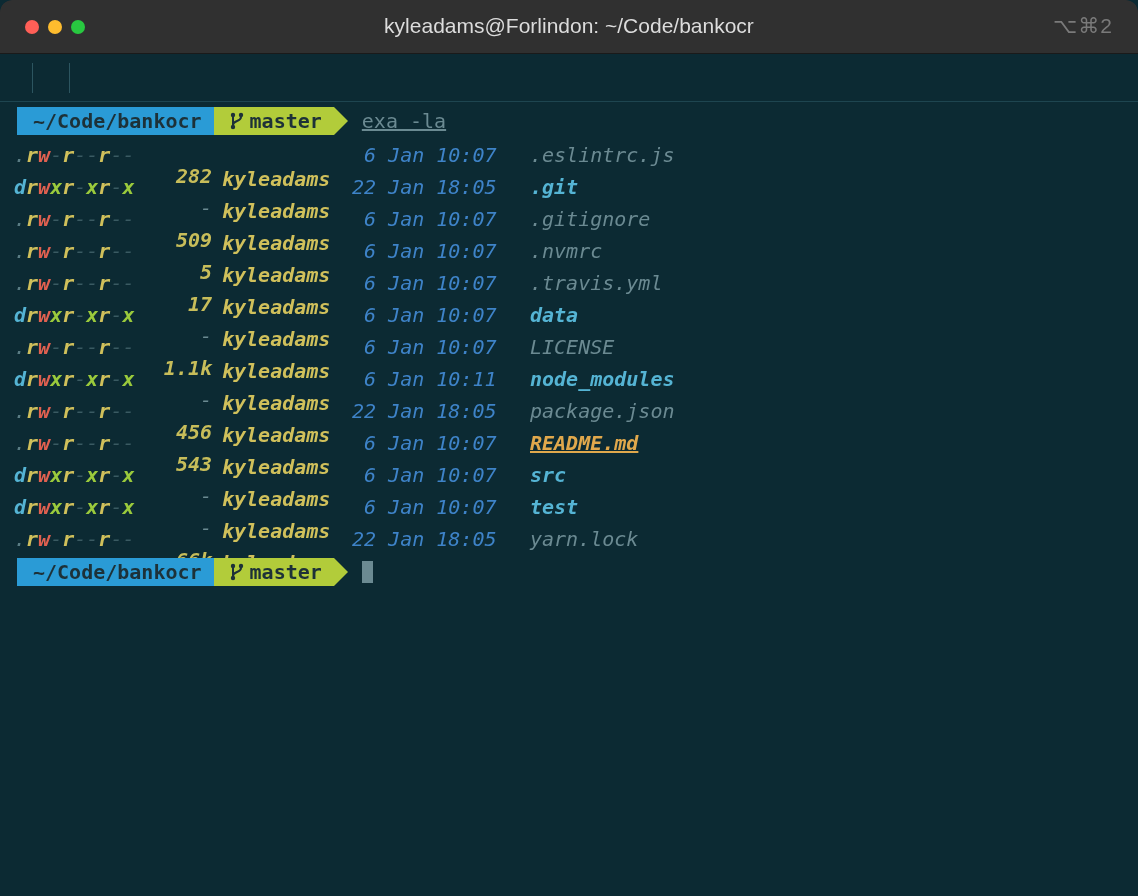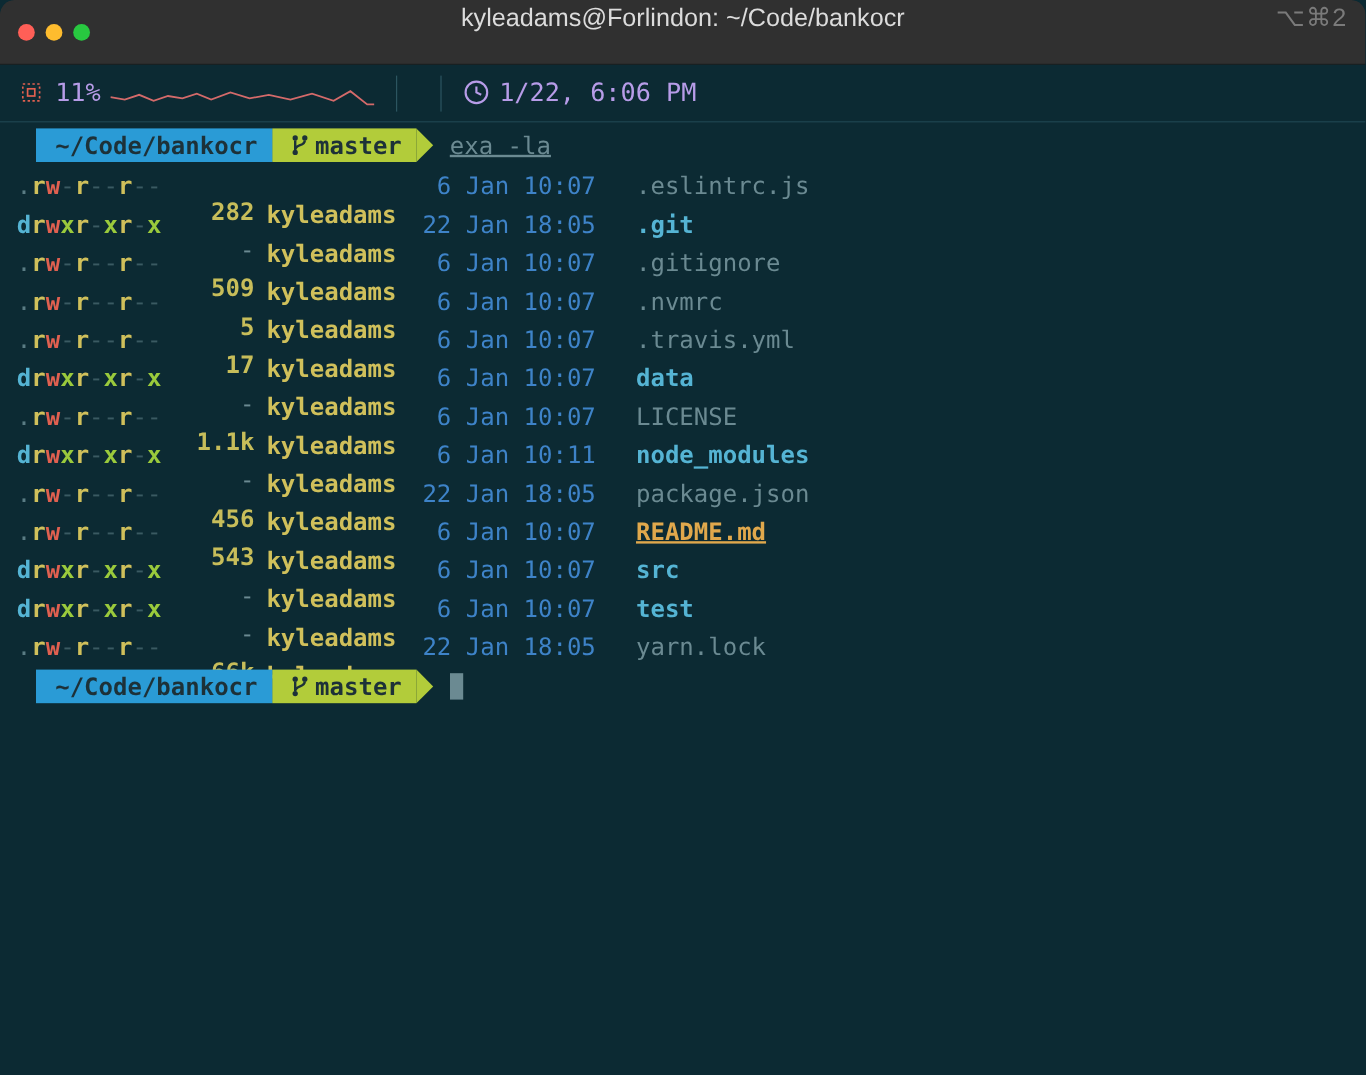--- a/index.html
+++ b/index.html
@@ -29,21 +29,22 @@
     line-height:1.55;
     color:var(--text);
     overflow:hidden;
     border-radius:12px;
   }
   
   .titlebar{
     height:54px;
     background:var(--titlebar);
     display:flex;
-    padding:0 15px;
+    align-items:center;
+    padding:0 25px;
     position:relative;
     border-bottom:1px solid #1a1a1a;
     border-radius:12px 12px 0 0;
   }
   .traffic{display:flex;gap:9px;align-items:center;}
   .dot{width:14px;height:14px;border-radius:50%;}
   .dot.red{background:#ff5f57;}
   .dot.yellow{background:#febc2e;}
   .dot.green{background:#28c840;}
   .title{
@@ -74,21 +75,21 @@
     border-bottom:2px solid #3aa06a;
     position:relative;
   }
   .memline::before,.memline::after{
     content:"";position:absolute;top:-2px;width:2px;height:10px;background:#3aa06a;
   }
   .memline::before{left:0;}
   .memline::after{right:0;}
   
   .term{padding:2px 14px;}
-  .promptline{display:flex;align-items:center;height:32px;margin:1px 16px;}
+  .promptline{display:flex;align-items:center;height:32px;margin:1px 3px;}
   .seg{
     height:28px;display:inline-flex;align-items:center;
     padding:0 12px 0 16px;font-weight:bold;color:var(--dark-text);
     position:relative;font-size:20px;
   }
   .seg::after{
     content:"";position:absolute;right:-14px;top:0;
     border-top:14px solid transparent;
     border-bottom:14px solid transparent;
   }
@@ -97,21 +98,21 @@
   .seg.branch{background:var(--badge-green);}
   .seg.branch::after{border-left:14px solid var(--badge-green);}
   .seg.branch .gicon{margin-right:6px;}
   .cmd{margin-left:28px;color:var(--muted);text-decoration:underline;}
   .cursor{
     display:inline-block;width:11px;height:22px;background:#6b8a92;
     margin-left:28px;vertical-align:middle;
   }
   
   .ls{font-variant-ligatures:none;margin-top:2px;}
-  .row{display:flex;white-space:pre;height:32px;align-items:center;}
+  .row{display:flex;white-space:pre;height:32px;align-items:center;font-style:italic;}
   .perm{width:132px;}
   .size{width:66px;text-align:right;color:#c7bd5a;font-weight:bold;margin-top:42px;}
   .size.dash{color:var(--muted);font-weight:normal;}
   .owner{width:132px;color:var(--yellow);font-weight:bold;padding-left:10px;margin-top:48px;}
   .date{width:176px;color:var(--blue);padding-left:8px;}
   .fname{padding-left:10px;}
   .fname.dir{color:var(--cyan);font-weight:bold;text-align:center;}
   .fname.file{color:var(--muted);}
   .fname.readme{color:var(--orange);font-weight:bold;text-decoration:underline;text-align:right;}
   
@@ -129,39 +130,22 @@
   <div class="traffic">
     <div class="dot red"></div>
     <div class="dot yellow"></div>
     <div class="dot green"></div>
   </div>
   <div class="title">kyleadams@Forlindon: ~/Code/bankocr</div>
   <div class="titlebar-right">⌥⌘2</div>
 </div>
 
 <div class="statusbar">
-  <div class="stat">
-    <svg width="24" height="24" viewBox="0 0 24 24" fill="none" stroke="#e06050" stroke-width="1.4" stroke-dasharray="2 2">
-        <rect x="5" y="5" width="14" height="14"></rect>
-        <rect x="9" y="9" width="6" height="6" stroke-dasharray="0"></rect>
-      </svg>
-    <span>11%</span>
-    <svg class="spark" viewBox="0 0 220 28" preserveAspectRatio="none">
-      <polyline fill="none" stroke="#d46a6a" stroke-width="1.5" points="0,18 12,20 24,16 36,21 48,17 60,19 72,15 84,20 100,14 116,19 132,16 150,20 168,15 186,21 200,13 214,24 220,24"></polyline>
-    </svg>
-  </div>
   <div class="sep"></div>
   <div class="sep"></div>
-  <div class="stat">
-    <svg width="22" height="22" viewBox="0 0 22 22" fill="none" stroke="#b79ce8" stroke-width="1.8">
-        <circle cx="11" cy="11" r="9"></circle>
-        <polyline points="11,6 11,11 15,13"></polyline>
-      </svg>
-    <span>1/22, 6:06 PM</span>
-  </div>
 </div>
 
 <div class="term">
 
   <div class="promptline">
     <span class="seg cwd">~/Code/bankocr</span>
     <span class="seg branch">
       <svg class="gicon" width="14" height="18" viewBox="0 0 14 18" fill="#1d3138">
           <circle cx="3" cy="3" r="2.2"></circle>
           <circle cx="11" cy="3" r="2.2"></circle>

